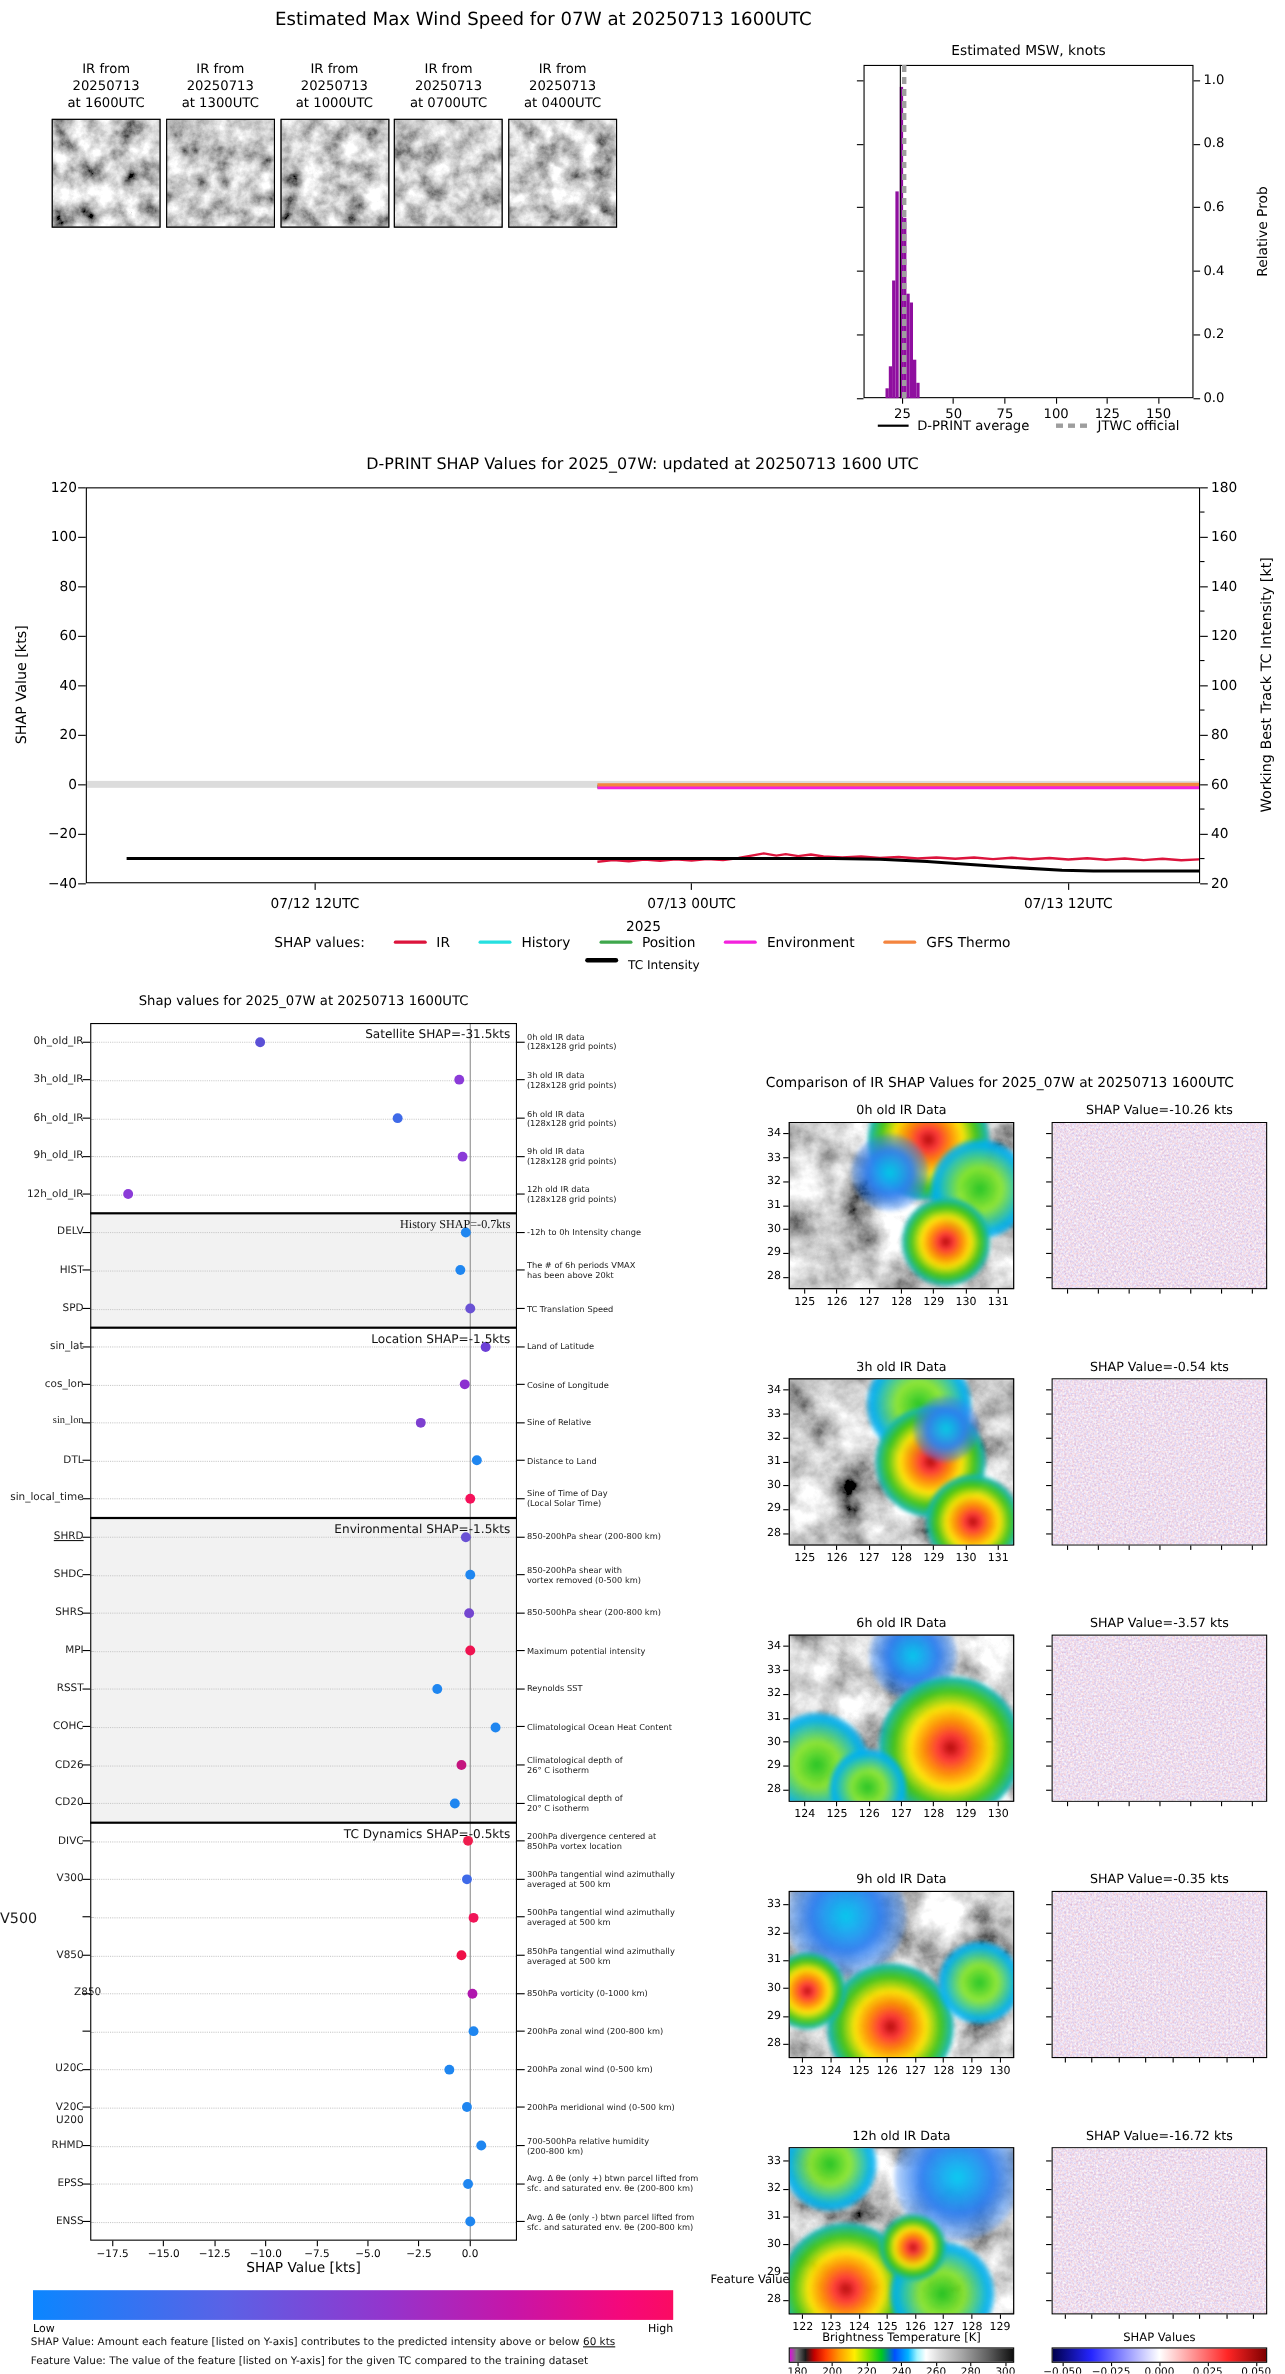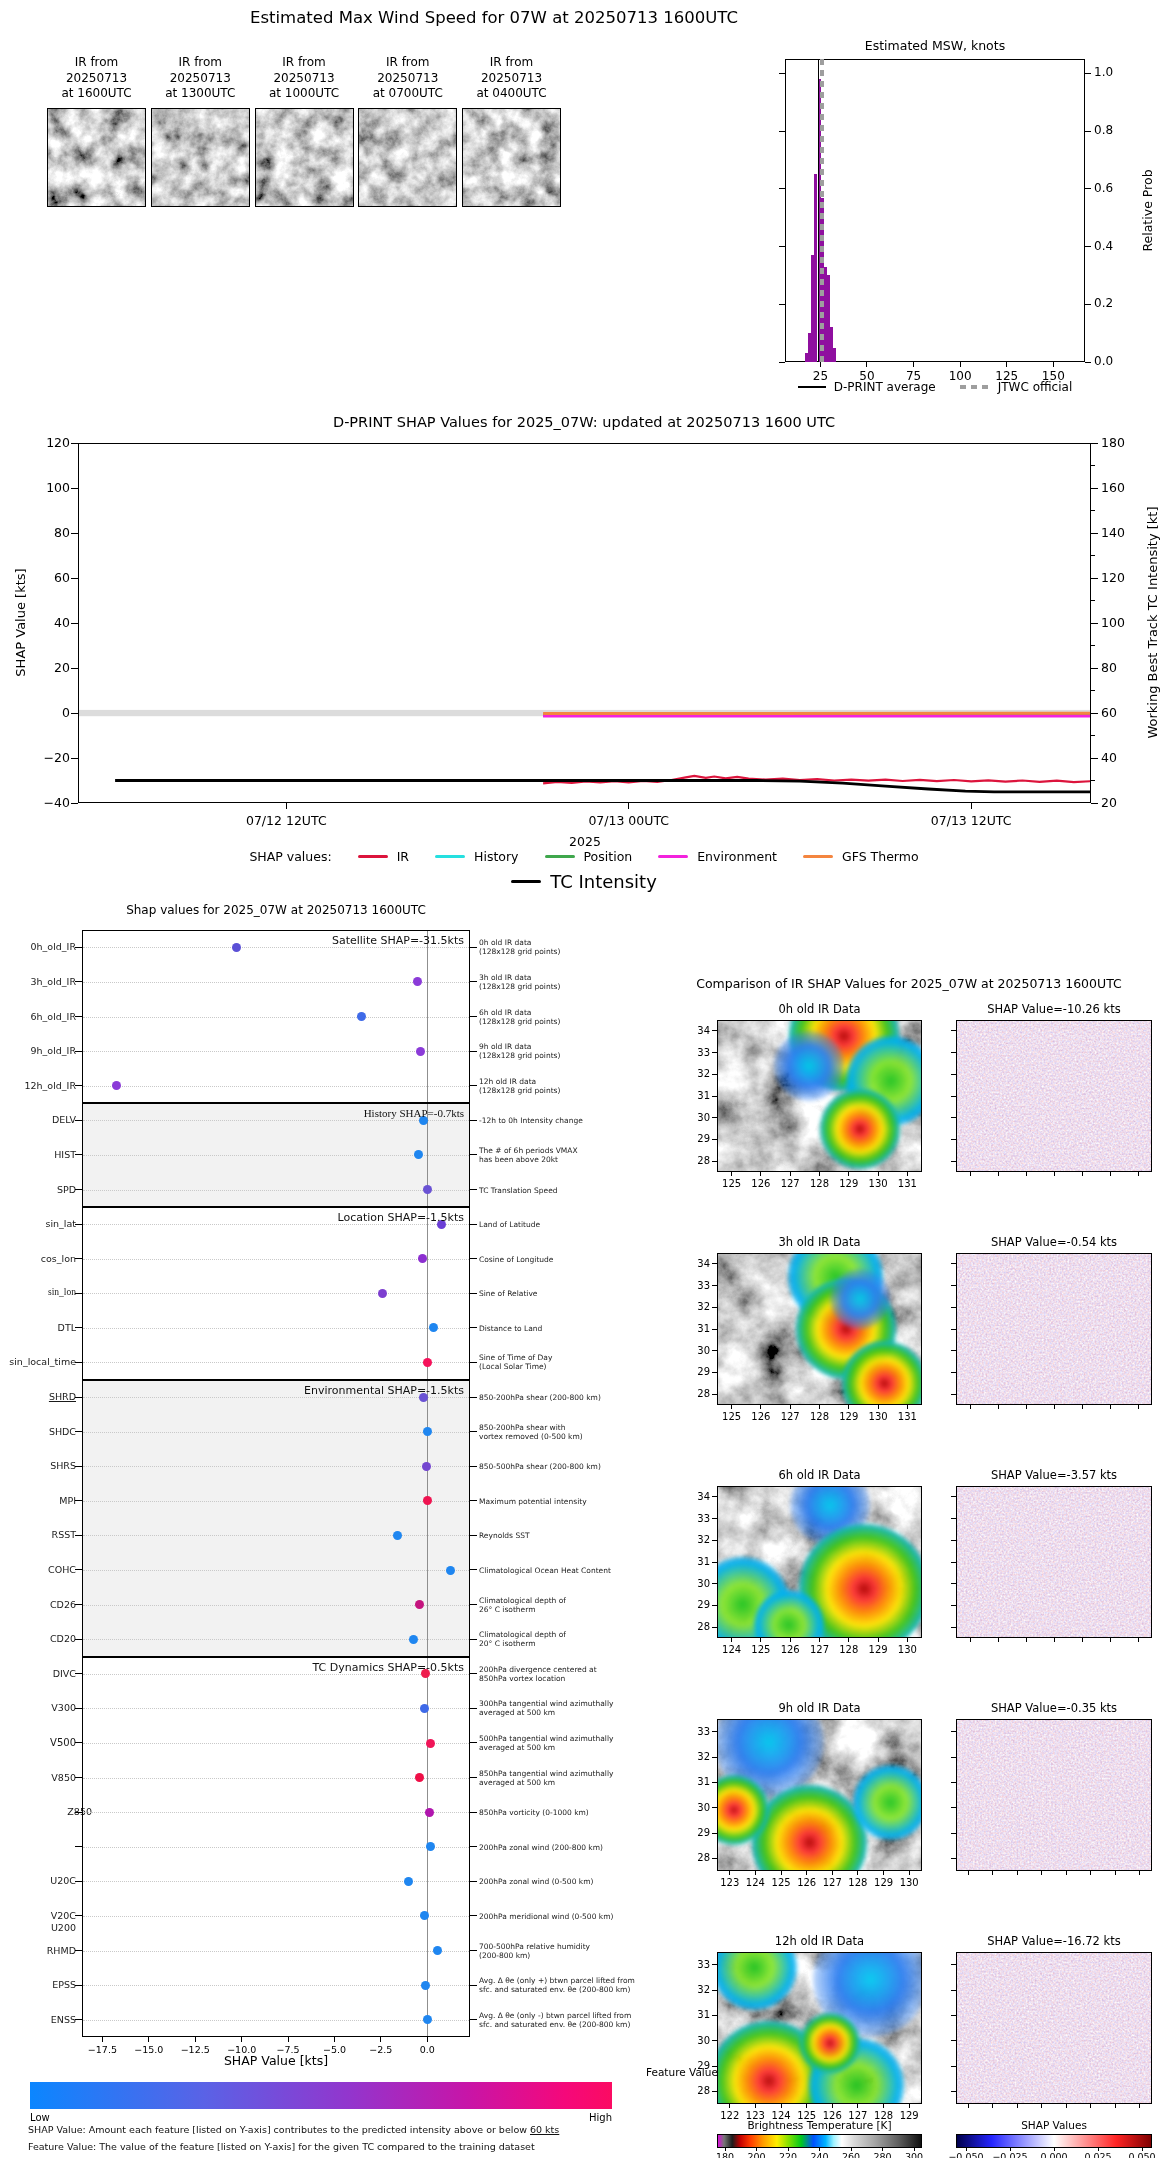--- a/index.html
+++ b/index.html
@@ -364,21 +364,21 @@
         </div>
         <div style="display: flex; align-items: center; gap: 9px;">
           <div style="width: 30px; height: 3.5px; border-radius: 2px; background: rgb(243, 34, 221);"></div>
           <div style="">Environment</div>
         </div>
         <div style="display: flex; align-items: center; gap: 9px;">
           <div style="width: 30px; height: 3.5px; border-radius: 2px; background: rgb(244, 133, 63);"></div>
           <div style="">GFS Thermo</div>
         </div>
       </div>
-      <div style="display: flex; justify-content: center; align-items: center; gap: 9px; font-size: 18px; margin-top: 7px;">
+      <div style="display: flex; justify-content: center; gap: 9px; font-size: 11px; margin-top: 7px;">
         <div style="width: 30px; height: 3.5px; border-radius: 2px; background: rgb(0, 0, 0);"></div>
         <div style="">TC Intensity</div>
       </div>
     </div>
 
   <div id="dp-title" class="abs">Shap values for 2025_07W at 20250713 1600UTC</div>
   <div id="dp-deco">
       <div style="position: absolute; left: 82px; top: 930px; width: 388px; height: 173px; background: rgb(255, 255, 255);"></div>
       <div style="position: absolute; left: 164px; top: 934px; width: 300px; text-align: right; font-size: 11px; color: rgb(17, 17, 17); z-index: 5;">Satellite SHAP=-31.5kts</div>
       <div style="position: absolute; left: 83px; top: 947.3px; width: 386px; height: 0px; border-top: 1px dotted rgb(201, 201, 201); z-index: 1;"></div>
@@ -537,21 +537,21 @@
 850hPa vortex location</div>
       <div style="position: absolute; left: 420.9px; top: 1669.3px; width: 9px; height: 9px; border-radius: 50%; background: rgb(238, 29, 78); z-index: 4;"></div>
       <div style="position: absolute; left: 83px; top: 1708.4px; width: 386px; height: 0px; border-top: 1px dotted rgb(201, 201, 201); z-index: 1;"></div>
       <div style="position: absolute; left: 0px; top: 1702.4px; width: 76px; text-align: right; font-size: 9.5px; color: rgb(26, 26, 26);">V300</div>
       <div style="position: absolute; left: 75px; top: 1707.86px; width: 7px; height: 1px; background: rgb(0, 0, 0);"></div>
       <div style="position: absolute; left: 470px; top: 1707.86px; width: 7px; height: 1px; background: rgb(0, 0, 0);"></div>
       <div style="position: absolute; left: 479px; top: 1708.4px; width: 190px; transform: translateY(-50%); font-size: 7.5px; line-height: 9px; white-space: pre-line; color: rgb(34, 34, 34);">300hPa tangential wind azimuthally
 averaged at 500 km</div>
       <div style="position: absolute; left: 420px; top: 1703.9px; width: 9px; height: 9px; border-radius: 50%; background: rgb(63, 106, 232); z-index: 4;"></div>
       <div style="position: absolute; left: 83px; top: 1743px; width: 386px; height: 0px; border-top: 1px dotted rgb(201, 201, 201); z-index: 1;"></div>
-      <div style="position: absolute; left: 0px; top: 1737px; width: 76px; text-align: right; font-size: 10px; color: rgb(26, 26, 26);">V500</div>
+      <div style="position: absolute; left: 0px; top: 1737px; width: 76px; text-align: left; font-size: 13px; color: rgb(26, 26, 26);">V500</div>
       <div style="position: absolute; left: 75px; top: 1742.45px; width: 7px; height: 1px; background: rgb(0, 0, 0);"></div>
       <div style="position: absolute; left: 470px; top: 1742.45px; width: 7px; height: 1px; background: rgb(0, 0, 0);"></div>
       <div style="position: absolute; left: 479px; top: 1743px; width: 190px; transform: translateY(-50%); font-size: 7.5px; line-height: 9px; white-space: pre-line; color: rgb(34, 34, 34);">500hPa tangential wind azimuthally
 averaged at 500 km</div>
       <div style="position: absolute; left: 425.6px; top: 1738.5px; width: 9px; height: 9px; border-radius: 50%; background: rgb(240, 21, 88); z-index: 4;"></div>
       <div style="position: absolute; left: 83px; top: 1777.5px; width: 386px; height: 0px; border-top: 1px dotted rgb(201, 201, 201); z-index: 1;"></div>
       <div style="position: absolute; left: 0px; top: 1771.5px; width: 76px; text-align: right; font-size: 9.5px; color: rgb(26, 26, 26);">V850</div>
       <div style="position: absolute; left: 75px; top: 1777.05px; width: 7px; height: 1px; background: rgb(0, 0, 0);"></div>
       <div style="position: absolute; left: 470px; top: 1777.05px; width: 7px; height: 1px; background: rgb(0, 0, 0);"></div>
       <div style="position: absolute; left: 479px; top: 1777.5px; width: 190px; transform: translateY(-50%); font-size: 7.5px; line-height: 9px; white-space: pre-line; color: rgb(34, 34, 34);">850hPa tangential wind azimuthally

